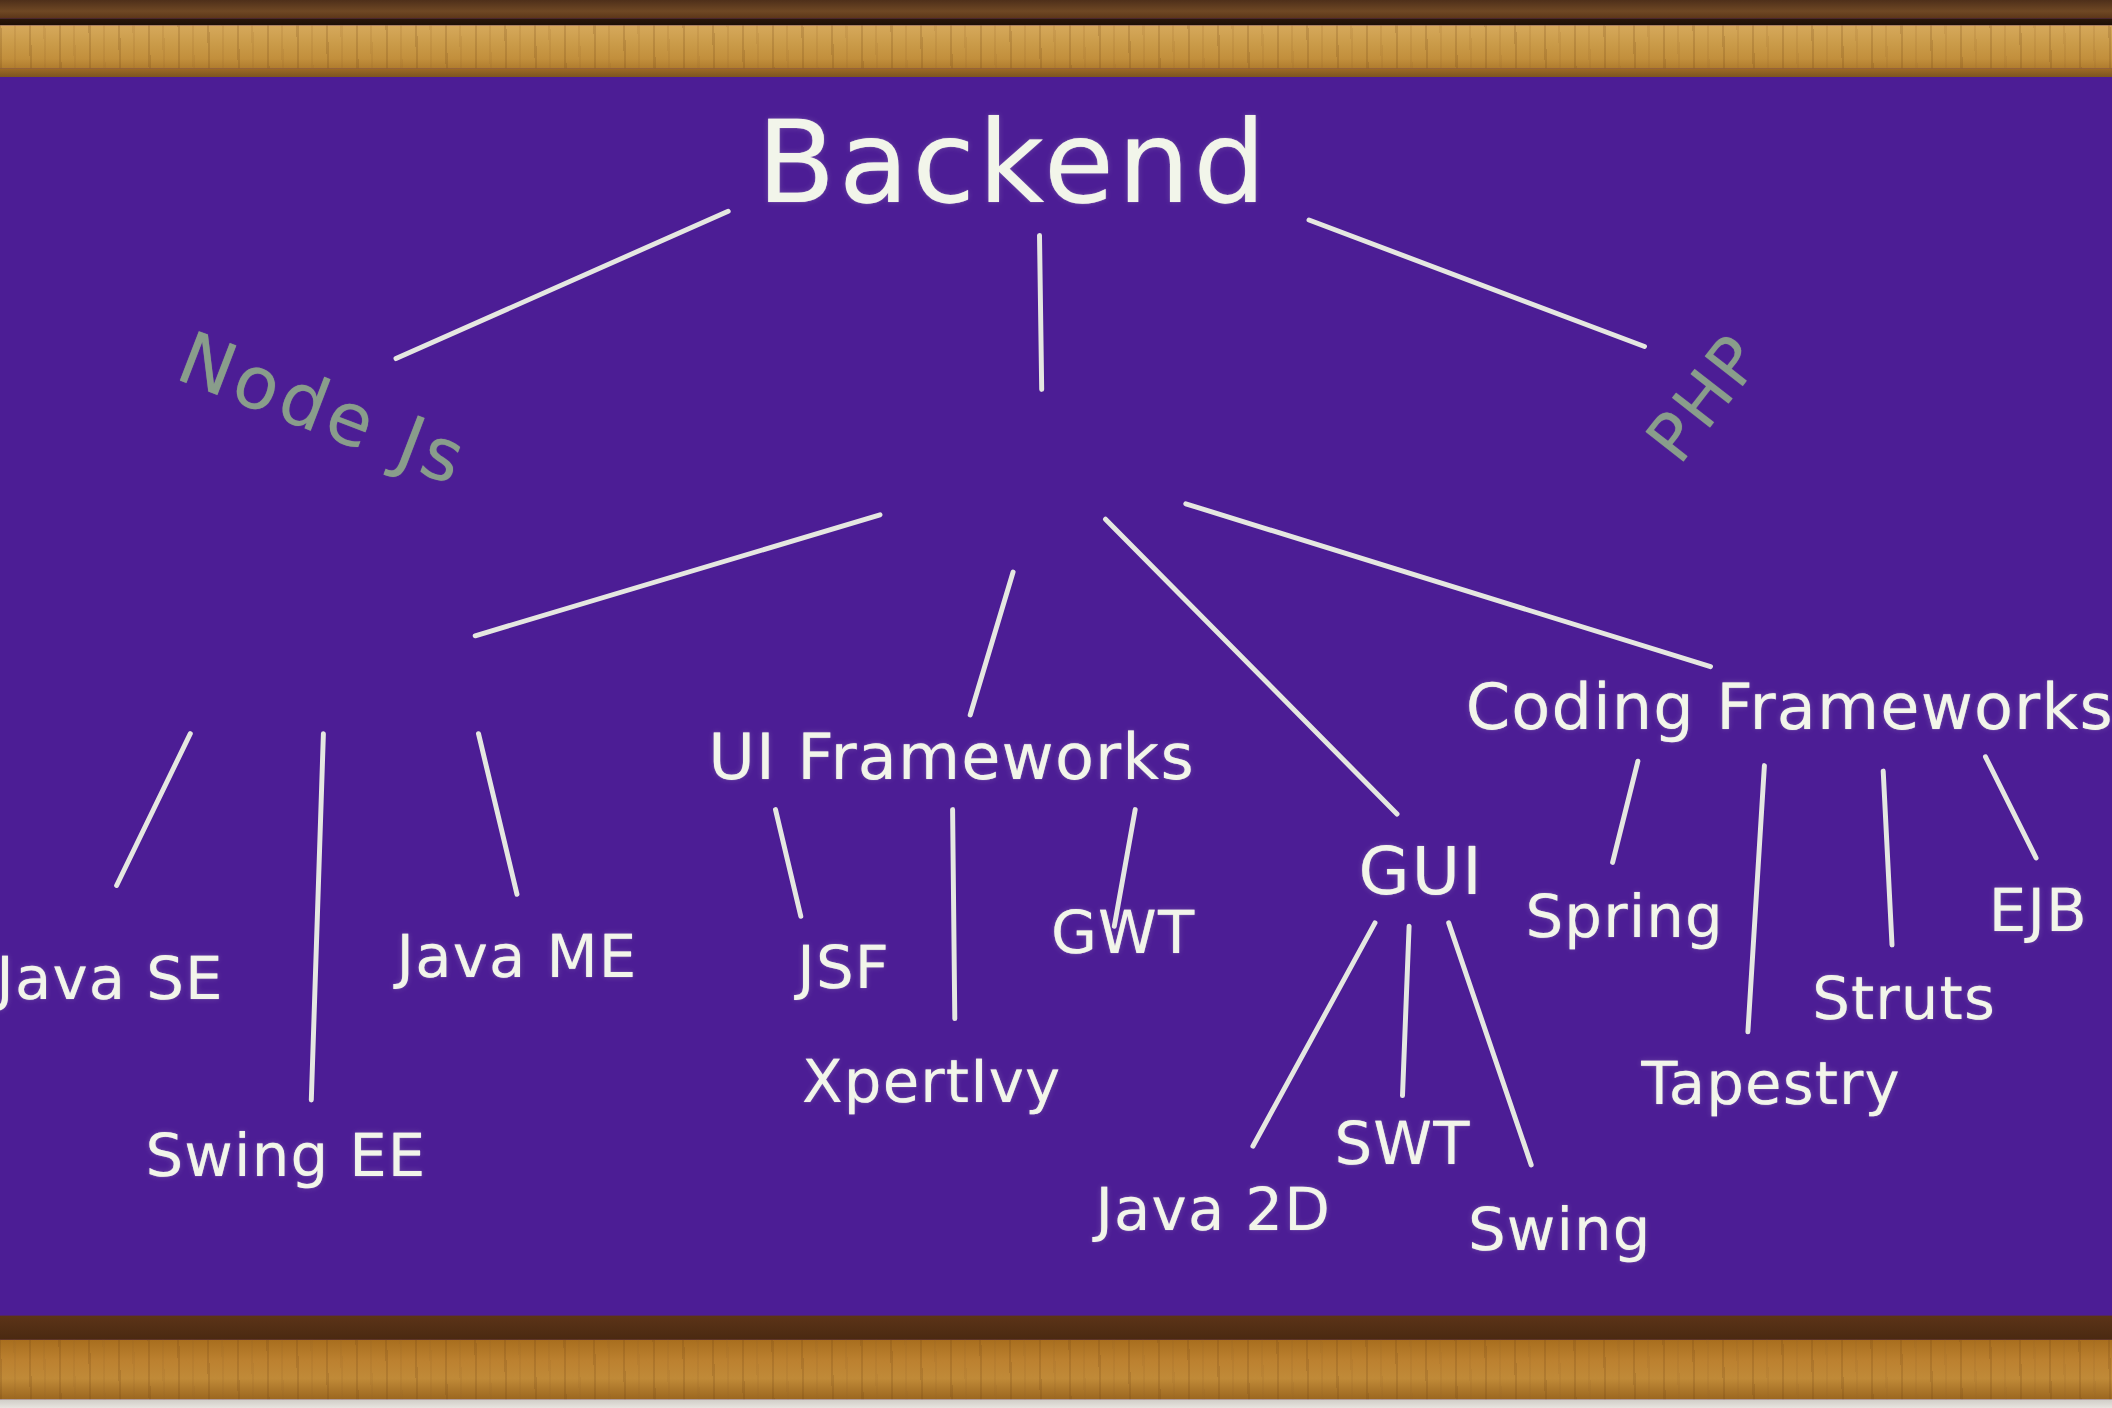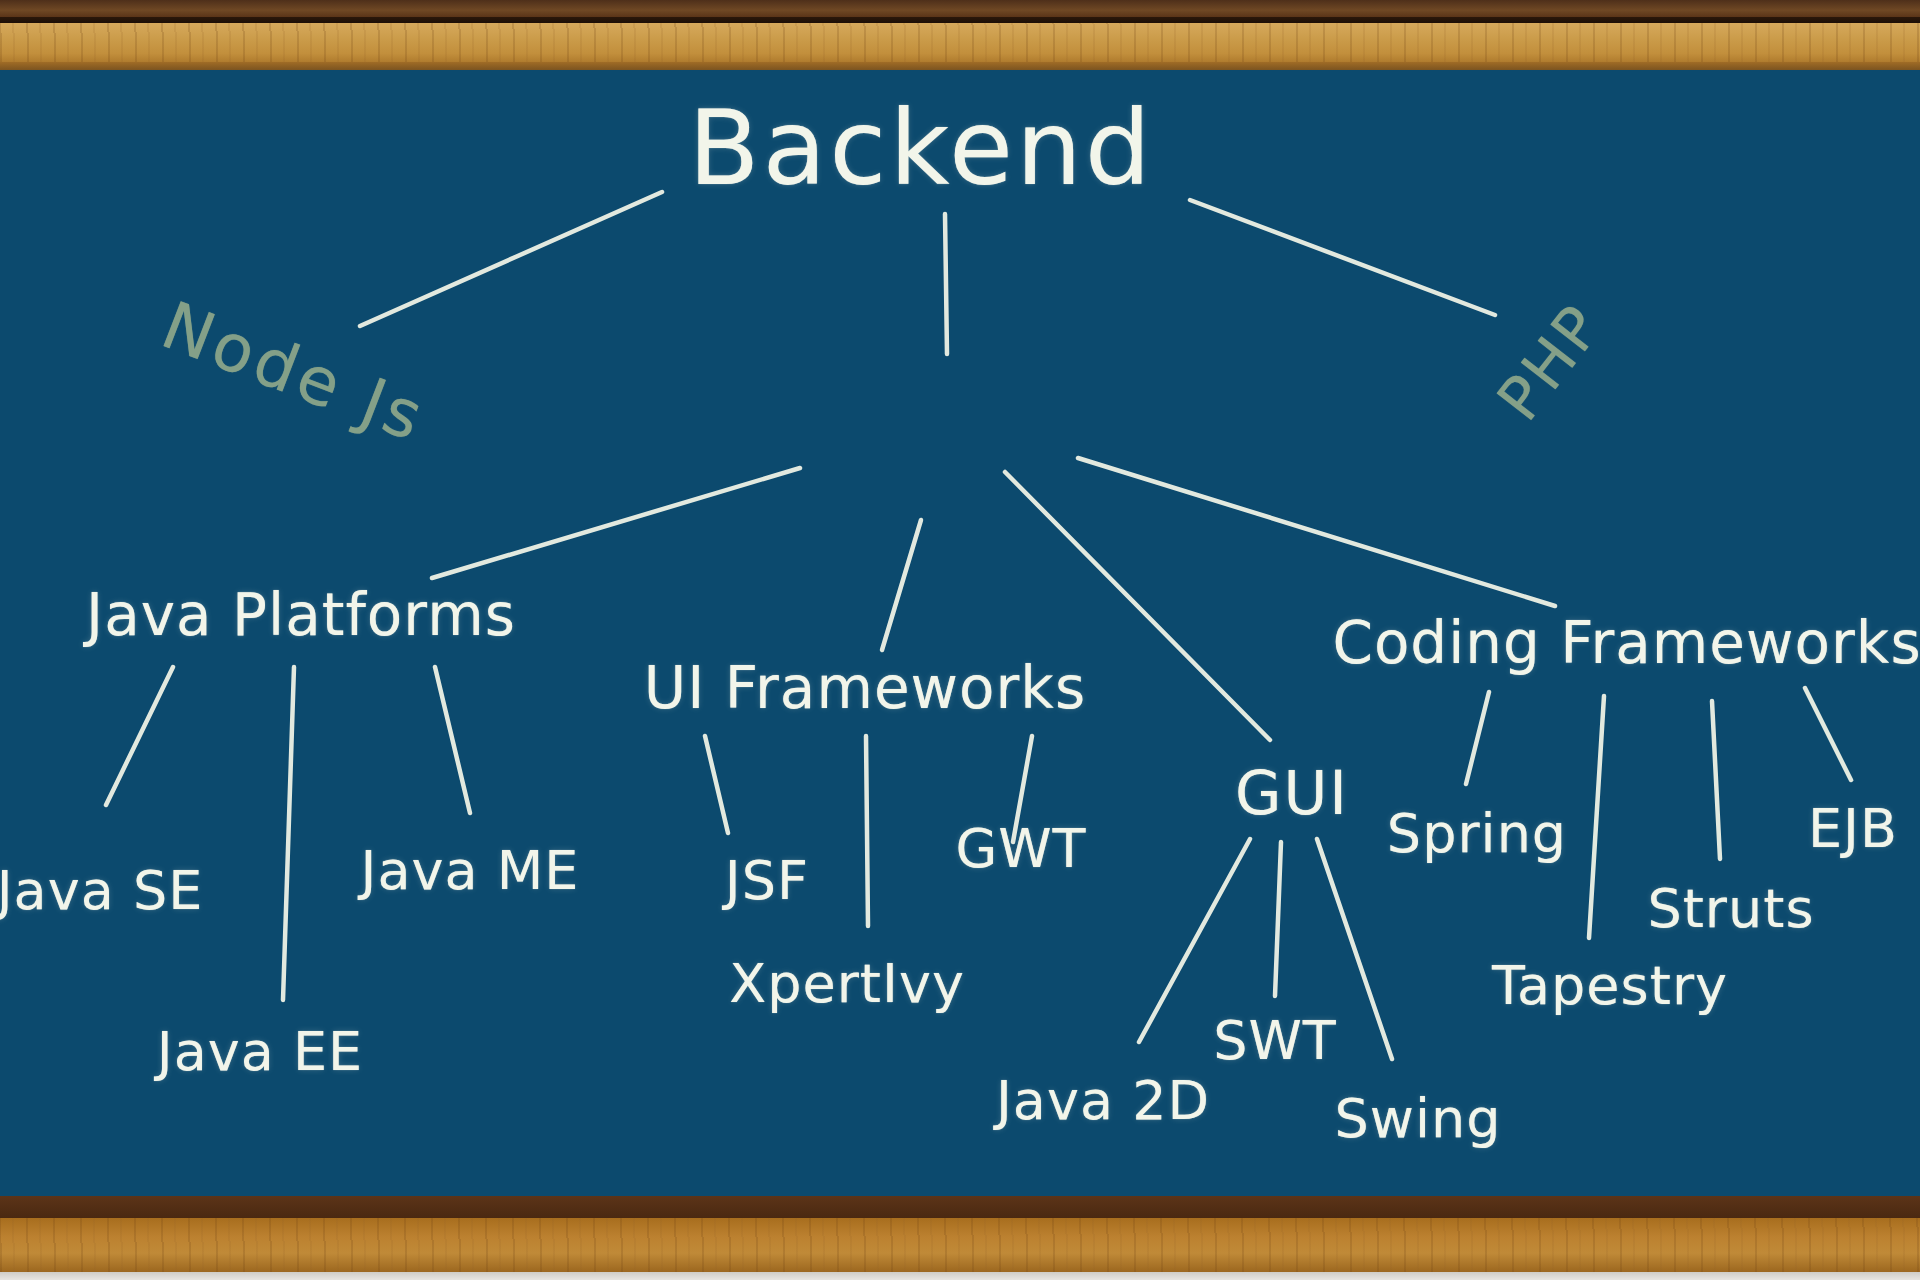--- a/index.html
+++ b/index.html
@@ -1,18 +1,18 @@
 <!DOCTYPE html>
 <html><head>
 <meta charset="utf-8">
 <style>
   html,body{margin:0;padding:0;background:#1c1c1c;}
   .scene{
     position:relative;width:1920px;height:1280px;overflow:hidden;
-    background:#0c4a6e;
+    background:#4c1d95;
     font-family:"DejaVu Sans","Liberation Sans",sans-serif;
   }
   
   .frame-top{position:absolute;left:0;top:0;width:100%;height:70px;}
   .ft-a{height:17px;background:linear-gradient(180deg,#4e2f1a 0%,#6f4824 60%,#5a3418 100%);}
   .ft-b{height:6px;background:linear-gradient(180deg,#2a170a,#1d0f06);}
   .ft-c{height:39px;position:relative;
         background:linear-gradient(180deg,#d6a95c 0%,#cb9c4a 40%,#c28f3c 78%,#b07c2e 100%);}
   .ft-d{height:8px;background:linear-gradient(180deg,#a06c26,#7c5420);}
   .frame-bottom{position:absolute;left:0;top:1196px;width:100%;height:84px;}
@@ -73,25 +73,24 @@
     <line x1="1805" y1="688" x2="1851" y2="780"></line>
   </svg>
 
   <div class="node n-root" style="left:921px;top:148px;">Backend</div>
 
   <div class="node n-faded rot-nodejs" style="left:294px;top:372px;">Node Js</div>
 
   <div class="node n-faded rot-php" style="left:1550px;top:362px;">PHP</div>
 
 
-  <div class="node n-group" style="left:301px;top:615px;">Java Platforms</div>
 
   <div class="node n-leaf" style="left:100px;top:890px;">Java SE</div>
 
-  <div class="node n-leaf" style="left:260px;top:1051px;">Java EE</div>
+  <div class="node n-leaf" style="left:260px;top:1051px;">Swing EE</div>
 
   <div class="node n-leaf" style="left:470px;top:870px;">Java ME</div>
 
   <div class="node n-group" style="left:865px;top:688px;">UI Frameworks</div>
 
   <div class="node n-leaf" style="left:751px;top:880px;margin-left:16px;">JSF</div>
 
   <div class="node n-leaf" style="left:847px;top:983px;">XpertIvy</div>
 
   <div class="node n-leaf" style="left:1021px;top:848px;">GWT</div>

